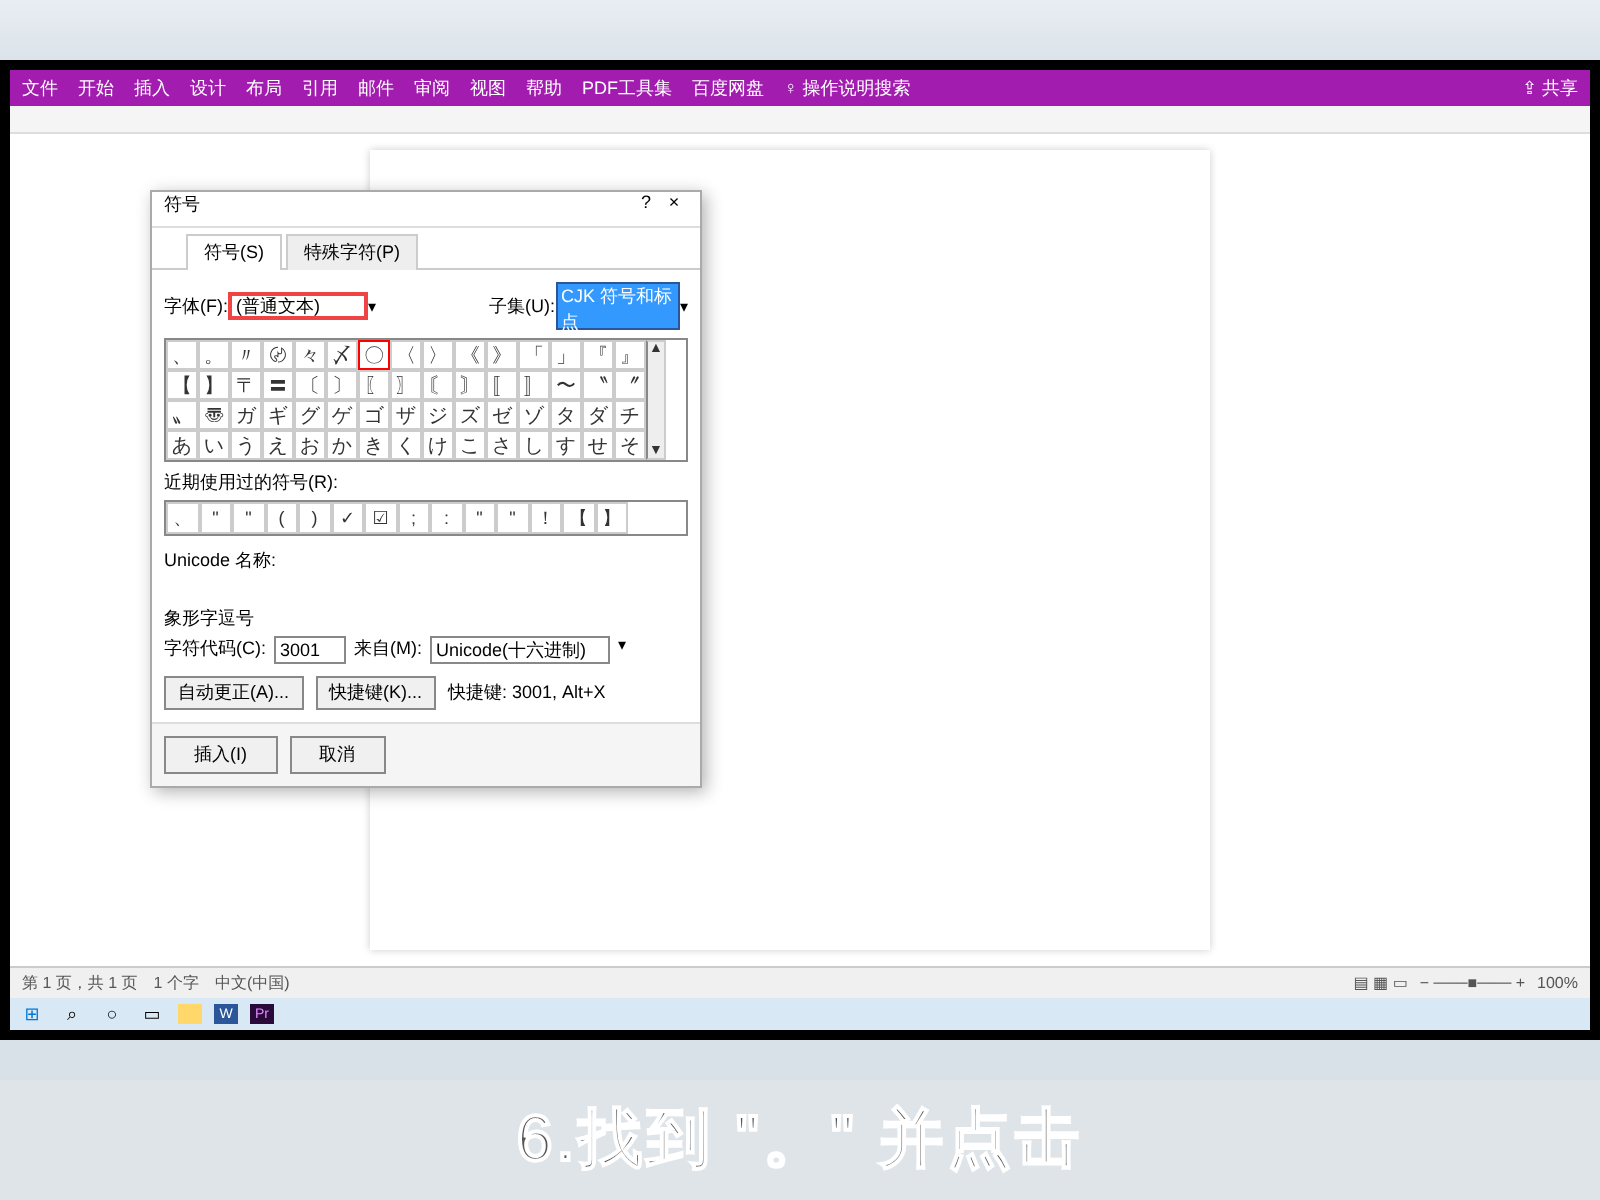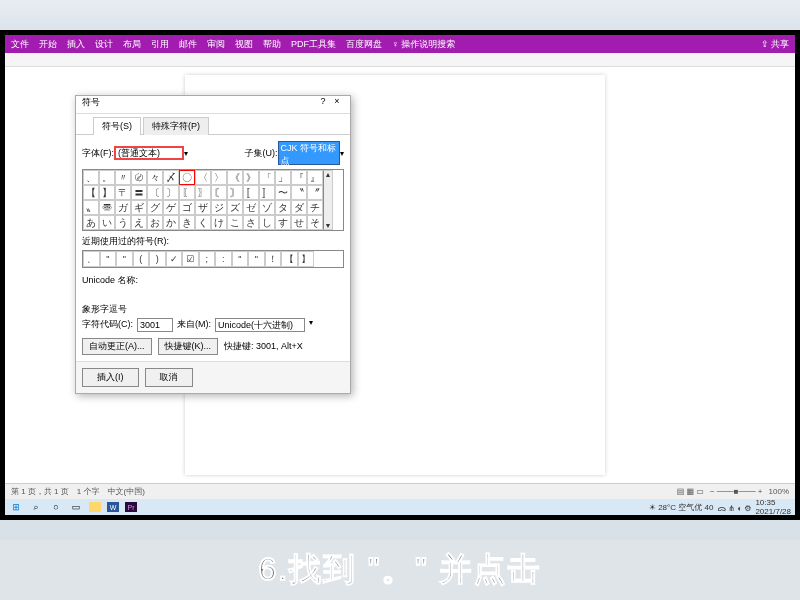--- a/index.html
+++ b/index.html
@@ -210,22 +210,17 @@
     </div>
   </div>
   <div class="taskbar">
     <div class="tb-icon" style="color:#0078d7">⊞</div>
     <div class="tb-icon">⌕</div>
     <div class="tb-icon">○</div>
     <div class="tb-icon">▭</div>
     <div class="tb-icon" style="background:#ffd76a;width:12px;height:10px"></div>
     <div class="tb-icon" style="background:#2b579a;color:#fff;width:12px;height:10px;font-size:7px">W</div>
     <div class="tb-icon" style="background:#2a0a3a;color:#e28aff;width:12px;height:10px;font-size:7px">Pr</div>
-    <div class="tb-right">
-      <span>☀ <span>28°C 空气优 40</span></span>
-      <span>ᯅ ⋔ ◐ ⚙</span>
-      <span><span>10:35</span><br><span>2021/7/28</span></span>
-    </div>
   </div>
 </div>
 </div>
 
 <div class="caption">6.找到 "。" 并点击</div>
 
 </body></html>

